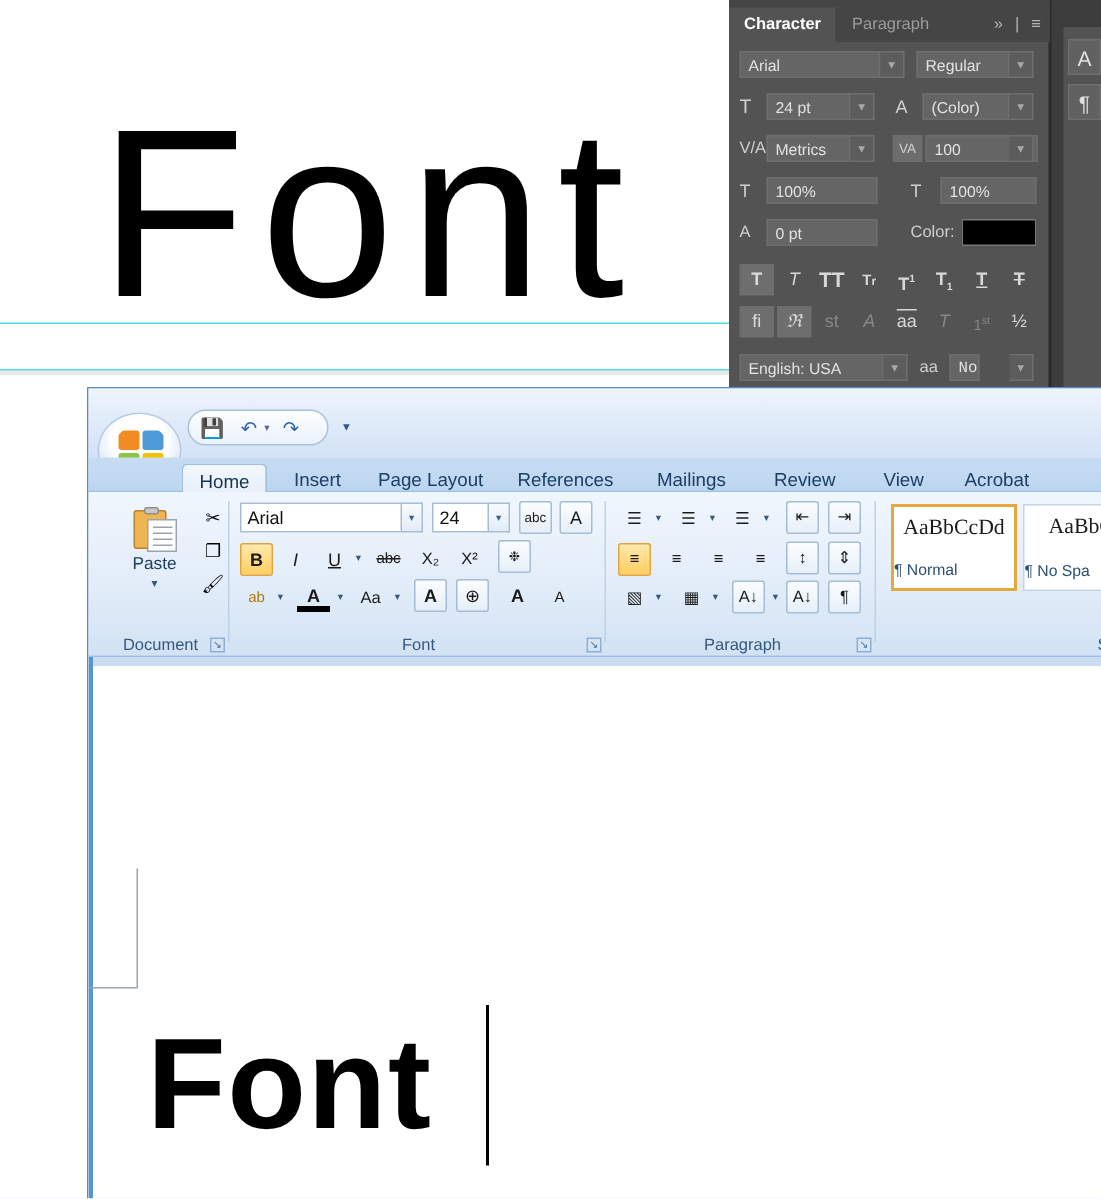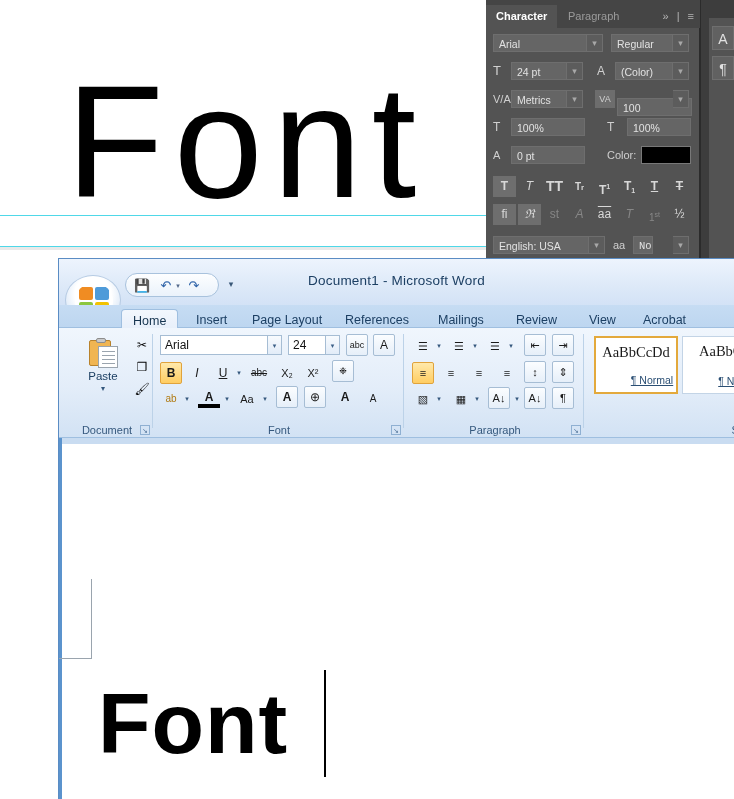--- a/index.html
+++ b/index.html
@@ -308,22 +308,22 @@
   }
   .stylecard.sel {
     border:2px solid #e3a93c; box-shadow:0 0 0 1px #fff inset;
   }
   .style-sample {
     position:absolute; left:0; top:6px; width:100%;
     text-align:center; font-size:14.5px; color:#1a1a1a;
     font-family:"Liberation Serif", serif;
   }
   .style-name {
-    position:absolute; left:16px; bottom:6px; width:100%;
-    text-align:center; font-size:10.5px; color:#2b4f74;text-decoration:underline;
+    position:absolute; left:0; bottom:6px; width:100%;
+    font-size:10.5px; color:#2b4f74;
   }
 
   
   #docarea {
     position:absolute; left:0; top:179px; width:100%; bottom:0;
     background:#ffffff;
     border-left:3px solid #5b93cd;
   }
   #doc-topshade {
     position:absolute; left:0; top:0; width:100%; height:6px;
@@ -386,21 +386,21 @@
       <div class="ps-ico" style="left:104px; top:0; width:16px; font-size:12px;">A</div>
       <div class="ps-field" style="left:122px; top:0; width:58px;">(Color)</div>
       <div class="ps-caret" style="left:180px; top:0;">▾</div>
     </div>
 
     <div class="ps-row">
       <div class="ps-ico" style="left:0; top:0; width:18px;">V/A</div>
       <div class="ps-field" style="left:18px; top:0; width:56px;">Metrics</div>
       <div class="ps-caret" style="left:74px; top:0;">▾</div>
       <div class="ps-ico" style="left:102px; top:0; width:20px; background:#6d6d6d; text-align:center; font-size:9px;">VA</div>
-      <div class="ps-field" style="left:124px; top:8px; width:75px;">100</div>
+      <div class="ps-field" style="left:124px; top:0; width:75px;">100</div>
       <div class="ps-caret" style="left:180px; top:0;">▾</div>
     </div>
 
     <div class="ps-row">
       <div class="ps-ico" style="left:0; top:0; width:18px; font-size:12px;">T</div>
       <div class="ps-field" style="left:18px; top:0; width:74px;">100%</div>
       <div class="ps-ico" style="left:114px; top:0; width:18px; font-size:12px;">T</div>
       <div class="ps-field" style="left:134px; top:0; width:64px;">100%</div>
     </div>
 
@@ -448,21 +448,20 @@
   <div id="ps-dock-inner">
     <div class="ps-dockbtn" style="top:8px;">A</div>
     <div class="ps-dockbtn" style="top:38px;">¶</div>
   </div>
 </div>
 
 <div id="word">
   <div id="word-inner">
 
     <div id="word-titlebar">
-      <div id="word-title">Document1 - Microsoft Word</div>
 
       <div id="orb">
         <div id="orb-inner">
           <div class="orb-q" id="orb-q1"></div>
           <div class="orb-q" id="orb-q2"></div>
           <div class="orb-q" id="orb-q3"></div>
           <div class="orb-q" id="orb-q4"></div>
         </div>
       </div>
 

